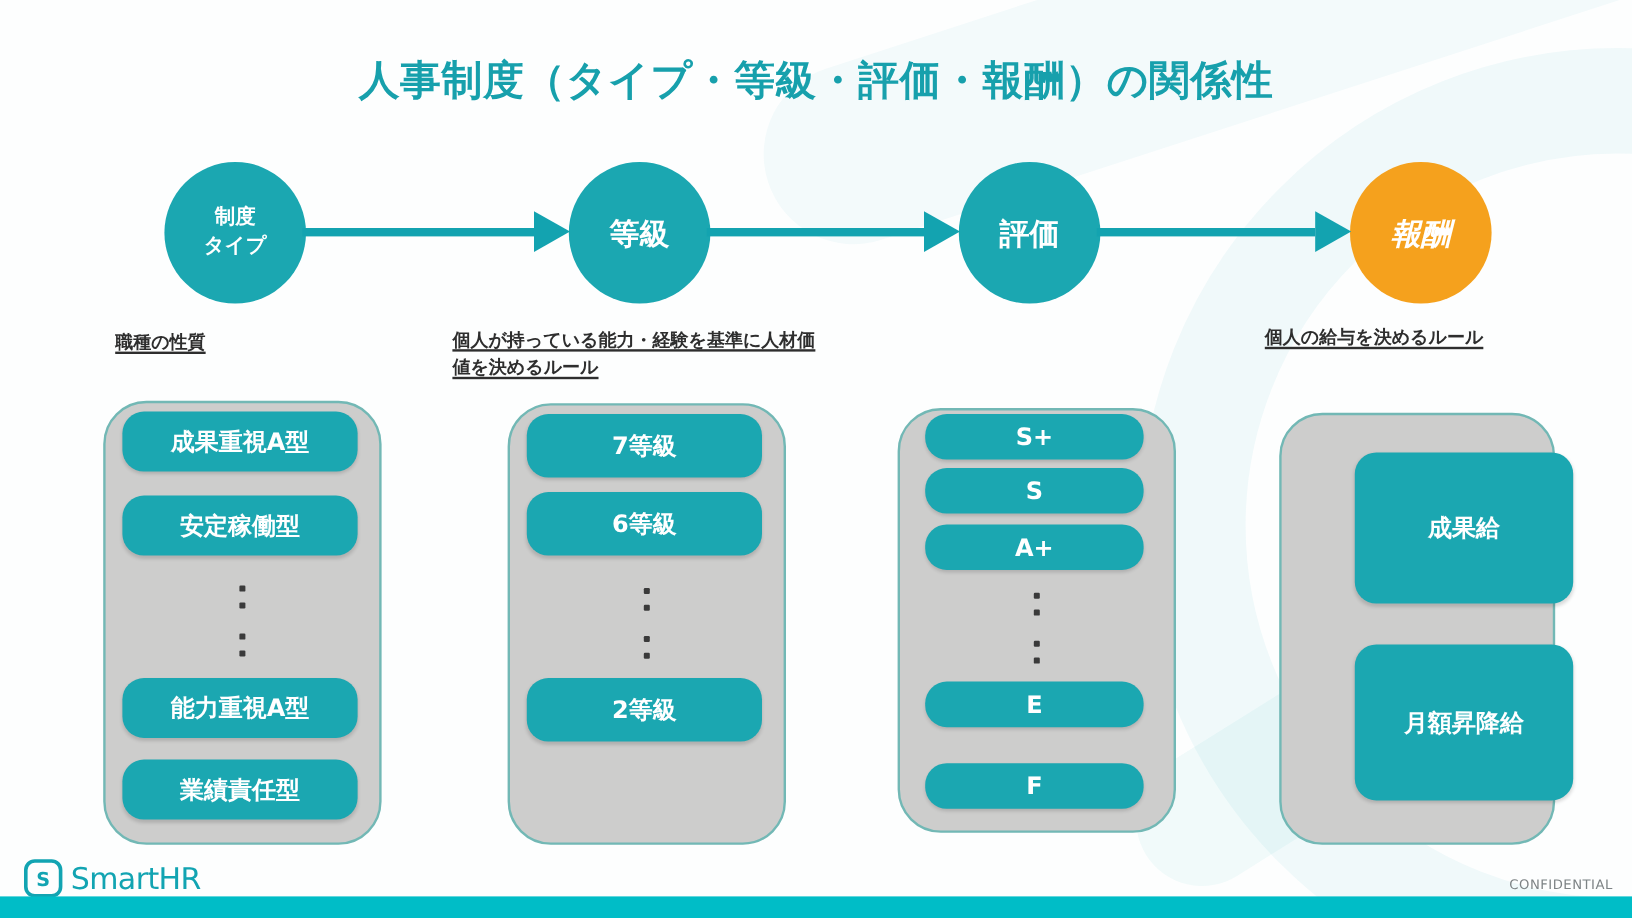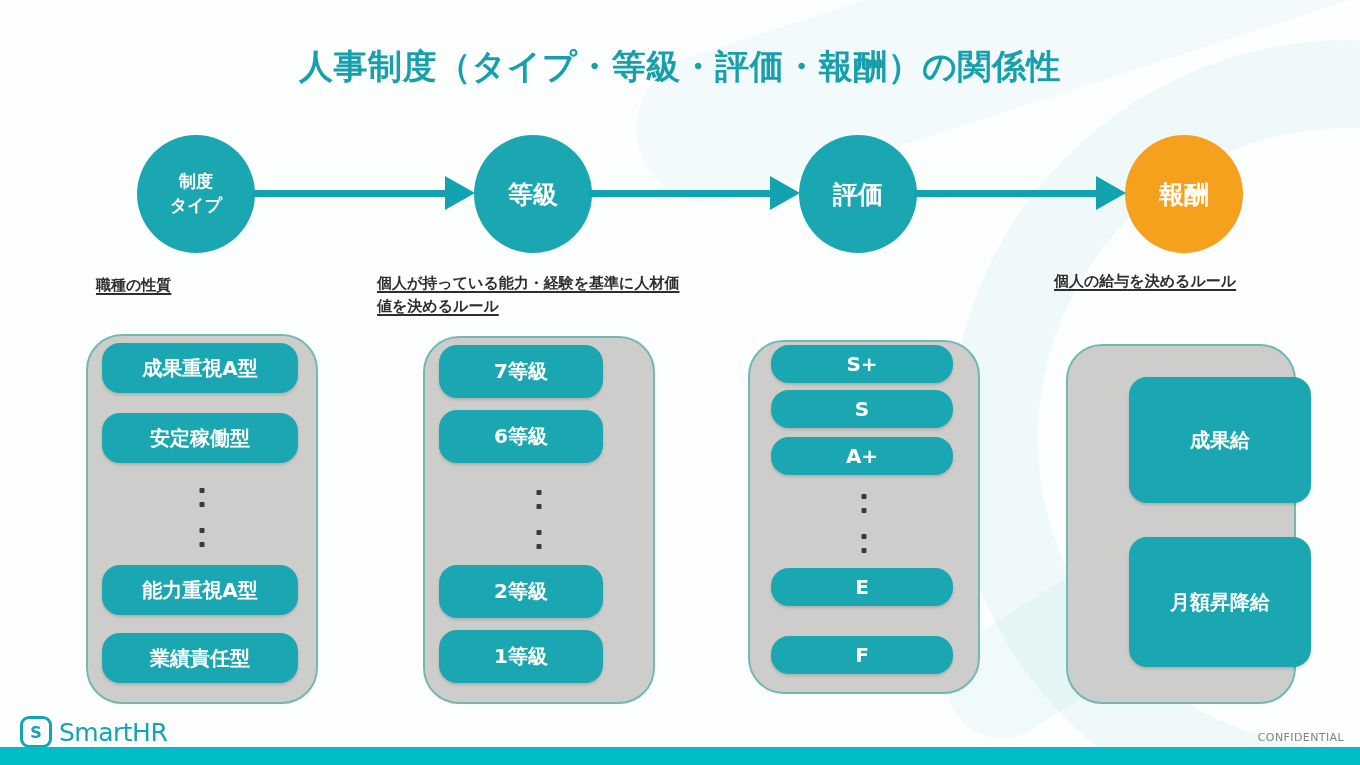--- a/index.html
+++ b/index.html
@@ -34,21 +34,21 @@
   
   .circle{
     position:absolute;width:118px;height:118px;border-radius:50%;
     background:#1ba7b1;color:#ffffff;font-weight:bold;
     display:flex;align-items:center;justify-content:center;
     text-align:center;white-space:pre-line;
   }
   .c1{left:137px;top:135px;font-size:17px;line-height:1.4;}
   .c2{left:474px;top:135px;font-size:25px;}
   .c3{left:799px;top:135px;font-size:25px;}
-  .c4{left:1125px;top:135px;font-size:25px;background:#f5a11d;}
+  .c4{left:1125px;top:135px;font-size:25px;background:#f5a11d;font-style:italic;}
   
   .shaft{position:absolute;top:190px;height:7px;background:#13a3b0;}
   .head{
     position:absolute;top:176px;width:0;height:0;
     border-top:17px solid transparent;border-bottom:17px solid transparent;
     border-left:30px solid #13a3b0;
   }
   .shaft.a1{left:252px;width:193px;} .head.a1{left:445px;}
   .shaft.a2{left:589px;width:181px;} .head.a2{left:770px;}
   .shaft.a3{left:914px;width:182px;} .head.a3{left:1096px;}
@@ -70,21 +70,21 @@
   .p2{left:423px;top:336px;width:228px;height:364px;}
   .p3{left:748px;top:340px;width:228px;height:350px;}
   .p4{left:1066px;top:344px;width:226px;height:356px;}
   .box{
     position:absolute;background:#1ba7b1;color:#ffffff;font-weight:bold;
     display:flex;align-items:center;justify-content:center;
     box-shadow:0 2px 3px rgba(0,0,0,0.14);font-size:20px;border-radius:18px;
   }
   .p1 .box{left:14px;width:196px;height:50px;}
   .b11{top:7px;} .b12{top:77px;} .b13{top:229px;} .b14{top:297px;}
-  .p2 .box{left:14px;width:164px;height:53px;}
+  .p2 .box{left:14px;width:196px;height:53px;}
   .b21{top:7px;} .b22{top:72px;} .b23{top:227px;} .b24{top:292px;}
   .p3 .box{left:21px;width:182px;height:38px;}
   .b31{top:3px;} .b32{top:48px;} .b33{top:95px;height:40px;} .b34{top:226px;} .b35{top:294px;}
   .p4 .box{left:20px;width:182px;font-size:20px;margin-left:41px;}
   .b41{top:31px;height:126px;} .b42{top:191px;height:130px;}
   
   .vdots{
     position:absolute;left:50%;transform:translateX(-50%);top:152px;
     display:flex;flex-direction:column;align-items:center;
   }
@@ -154,21 +154,20 @@
     <div class="panel p2">
       <div class="box b21">7等級</div>
       <div class="box b22">6等級</div>
       <div class="vdots">
         <div class="dot"></div>
           <div class="dot"></div>
           <div class="dot gap"></div>
           <div class="dot"></div>
       </div>
       <div class="box b23">2等級</div>
-      <div class="box b24">1等級</div>
     </div>
 
     <div class="panel p3">
       <div class="box b31">S+</div>
       <div class="box b32">S</div>
       <div class="box b33">A+</div>
       <div class="vdots">
         <div class="dot"></div>
           <div class="dot"></div>
           <div class="dot gap"></div>

